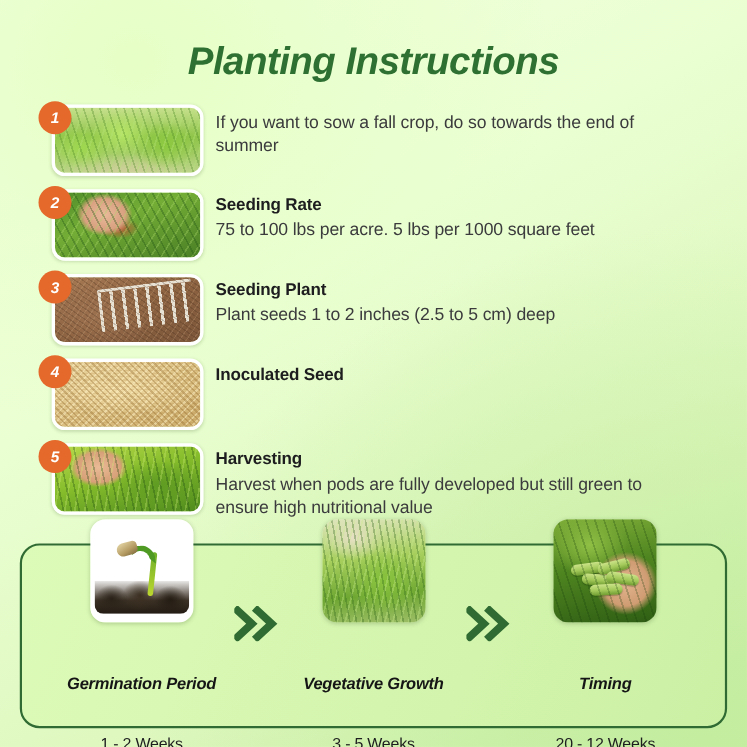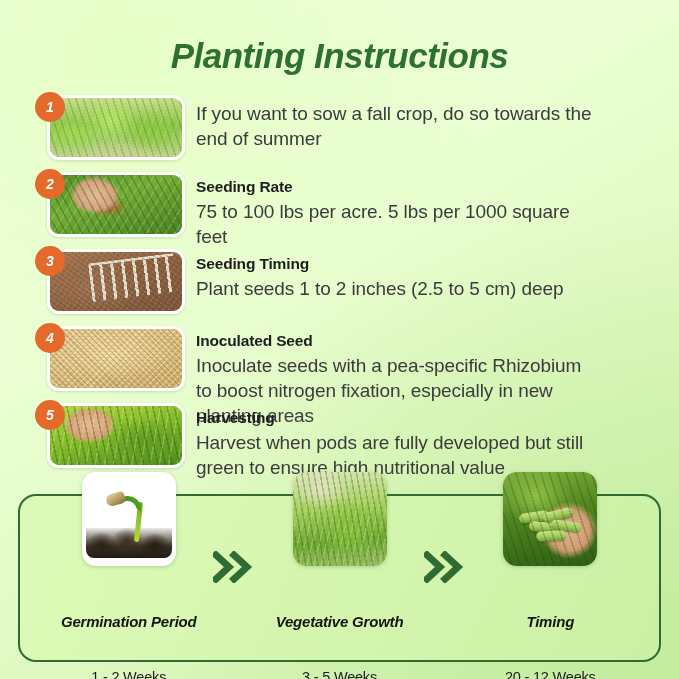--- a/index.html
+++ b/index.html
@@ -92,21 +92,21 @@
 
   .step-title {
     font-size: 15.5px;
     font-weight: bold;
     color: #1d1d1f;
     letter-spacing: -0.15px;
     margin-bottom: 3px;
   }
 
   .step-desc {
-    font-size: 19px;
+    font-size: 16px;
     color: #3b3b3d;
     line-height: 1.32;
     max-width: 400px;
     letter-spacing: -0.1px;
   }
 
   
   .timeline {
     position: absolute;
     left: 18px;
@@ -373,35 +373,34 @@
     </div>
 
     <div class="step">
       <div class="thumb-wrap">
         <div class="badge">3</div>
         <div class="thumb">
           <div class="scene sc-rake"></div>
         </div>
       </div>
       <div class="step-text">
-        <div class="step-title">Seeding Timing</div>
+        <div class="step-title">Seeding Plant</div>
         <div class="step-desc">Plant seeds 1 to 2 inches (2.5 to 5 cm) deep</div>
       </div>
     </div>
 
     <div class="step">
       <div class="thumb-wrap">
         <div class="badge">4</div>
         <div class="thumb">
           <div class="scene sc-seeds"></div>
         </div>
       </div>
       <div class="step-text">
         <div class="step-title">Inoculated Seed</div>
-        <div class="step-desc">Inoculate seeds with a pea-specific Rhizobium to boost nitrogen fixation, especially in new planting areas</div>
       </div>
     </div>
 
     <div class="step">
       <div class="thumb-wrap">
         <div class="badge">5</div>
         <div class="thumb">
           <div class="scene sc-harvest"></div>
         </div>
       </div>

